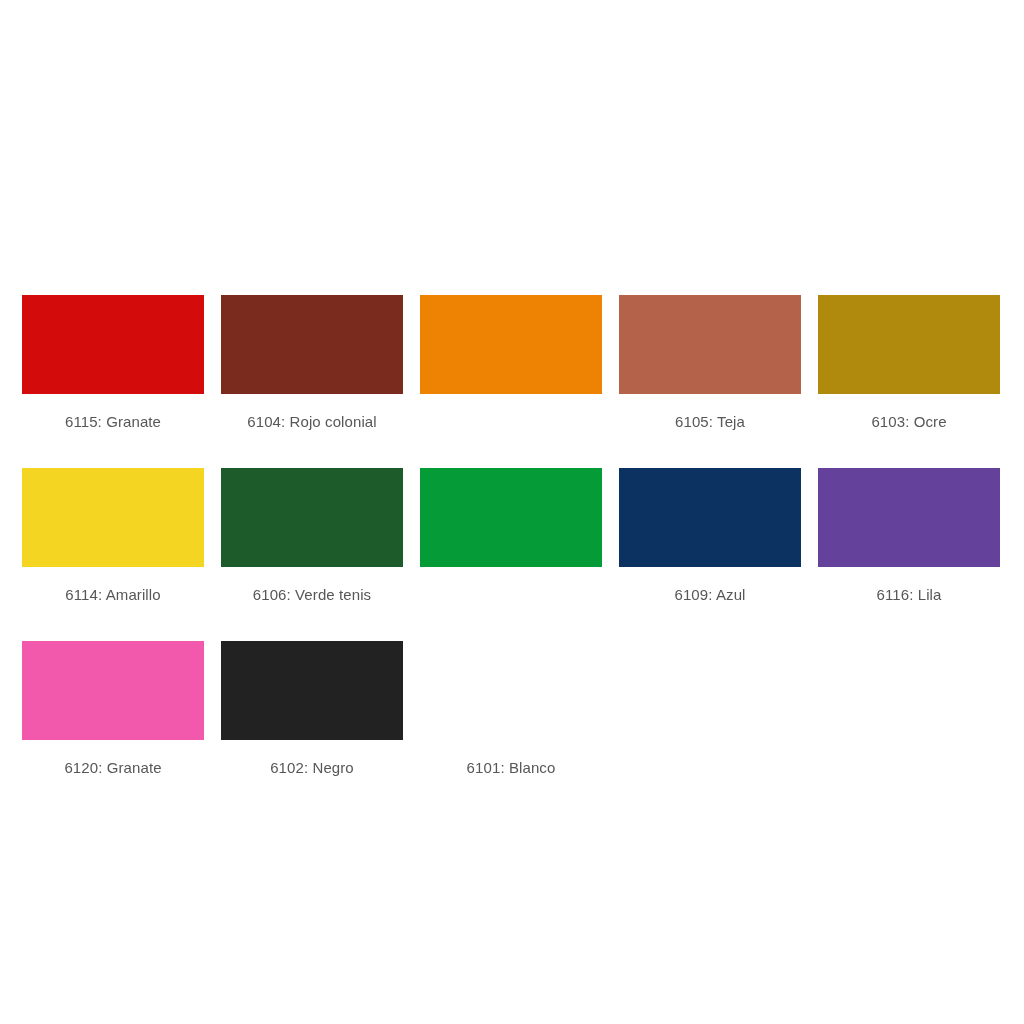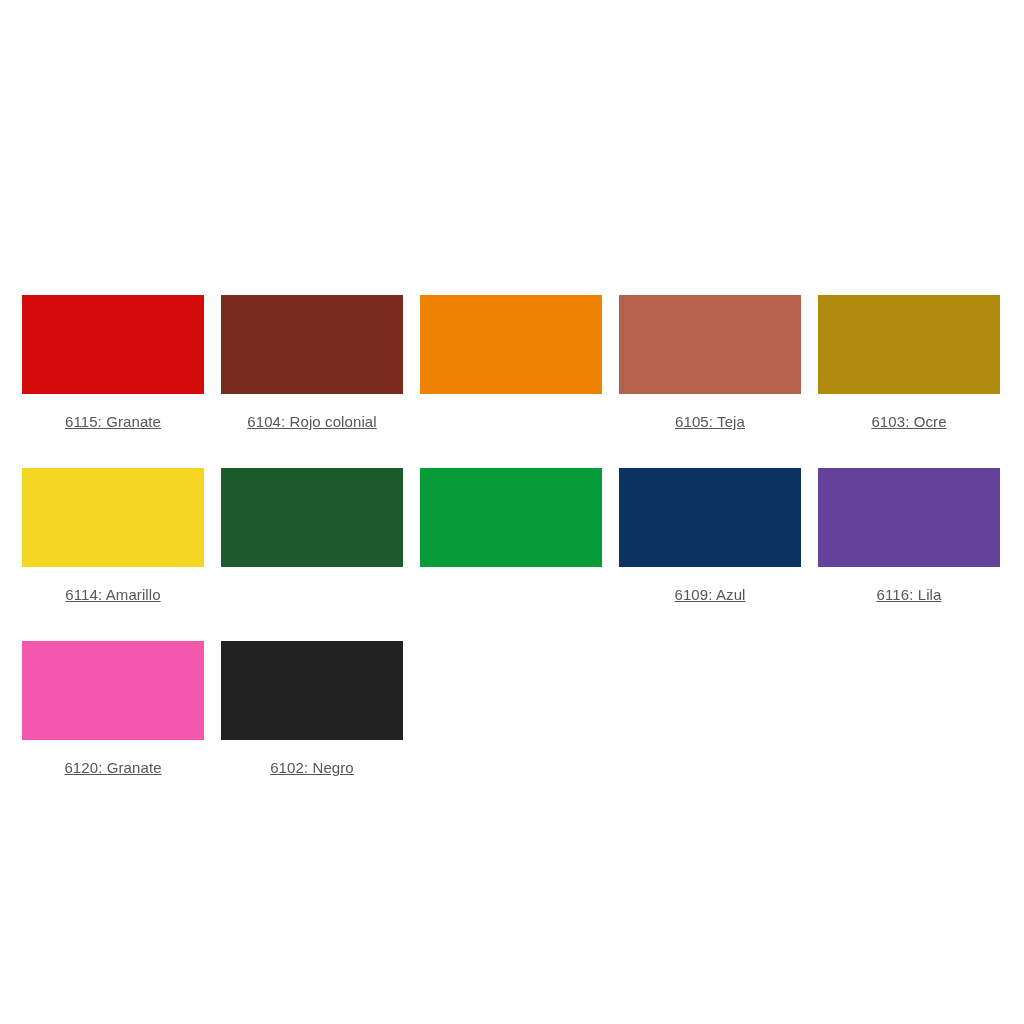--- a/index.html
+++ b/index.html
@@ -35,21 +35,20 @@
     grid-auto-rows: auto;
     column-gap: 17px;
     row-gap: 0px;
   }
 
   .swatch-cell {
     width: 182px;
     display: flex;
     flex-direction: column;
     align-items: center;
-    text-decoration: underline;
   }
 
   .swatch-chip {
     width: 182px;
     height: 99px;
     display: block;
     background: #ffffff;
   }
 
   .swatch-label {
@@ -88,20 +87,21 @@
       <div class="swatch-cell">
         <div class="swatch-chip" style="background: rgb(175, 138, 12);"></div>
         <span class="swatch-label">6103: Ocre</span>
       </div>
       <div class="swatch-cell">
         <div class="swatch-chip" style="background: rgb(244, 213, 34);"></div>
         <span class="swatch-label">6114: Amarillo</span>
       </div>
       <div class="swatch-cell">
         <div class="swatch-chip" style="background: rgb(30, 91, 42);"></div>
+        <span class="swatch-label">6106: Verde tenis</span>
       </div>
       <div class="swatch-cell">
         <div class="swatch-chip" style="background: rgb(5, 155, 55);"></div>
       </div>
       <div class="swatch-cell">
         <div class="swatch-chip" style="background: rgb(11, 50, 96);"></div>
         <span class="swatch-label">6109: Azul</span>
       </div>
       <div class="swatch-cell">
         <div class="swatch-chip" style="background: rgb(100, 65, 155);"></div>
@@ -110,15 +110,16 @@
       <div class="swatch-cell">
         <div class="swatch-chip" style="background: rgb(242, 89, 172);"></div>
         <span class="swatch-label">6120: Granate</span>
       </div>
       <div class="swatch-cell">
         <div class="swatch-chip" style="background: rgb(34, 34, 34);"></div>
         <span class="swatch-label">6102: Negro</span>
       </div>
       <div class="swatch-cell">
         <div class="swatch-chip" style="background: rgb(255, 255, 255);"></div>
+        <span class="swatch-label">6101: Blanco</span>
       </div>
     </div>
 </div>
 
 </body></html>

